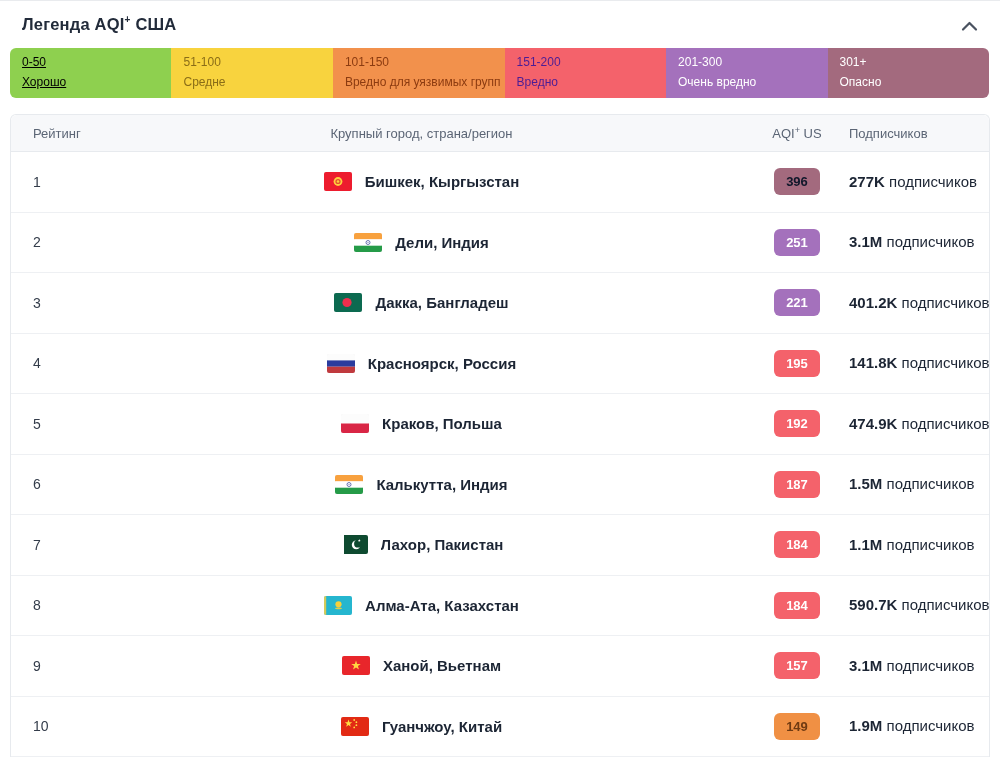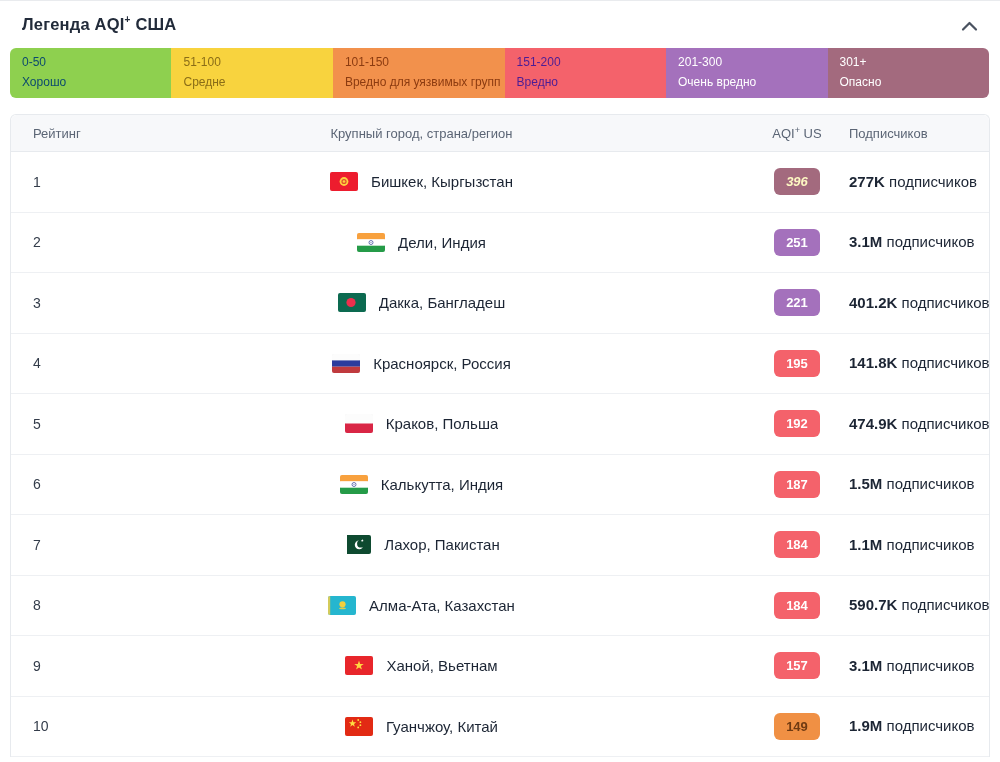--- a/index.html
+++ b/index.html
@@ -72,21 +72,21 @@
   }
   .rank-num { font-size: 14px; color: #333c4a; }
   .flag {
     width: 28px; height: 19px;
     border-radius: 2px;
     margin-right: 13px;
     flex-shrink: 0;
     box-shadow: inset 0 0 0 1px rgba(0,0,0,.08);
   }
   .city-name {
-    font-size: 15px; font-weight: 400; color: #1c2534;
+    font-size: 15px; font-weight: 700; color: #1c2534;
     white-space: nowrap; overflow: hidden; text-overflow: ellipsis;
   }
   .badge {
     min-width: 46px; height: 27px; line-height: 27px;
     padding: 0 8px;
     border-radius: 6px;
     text-align: center;
     font-size: 13px; font-weight: 700;
   }
   .followers { font-size: 15px; color: #1c2534; white-space: nowrap; }
@@ -98,21 +98,21 @@
 <div class="header-bar">
   <h1 class="page-title"><span>Легенда AQI</span><sup>+</sup><span> США</span></h1>
   <button class="collapse-btn">
     <svg width="17" height="11" viewBox="0 0 17 11">
       <polyline points="2,8.5 8.5,2 15,8.5" fill="none" stroke="#4a5260" stroke-width="2.2" stroke-linecap="round" stroke-linejoin="round"></polyline>
     </svg>
   </button>
 </div>
 
 <div class="legend">
-    <div class="seg" style="background: rgb(142, 208, 79); color: #0c4a6e;">
+    <div class="seg" style="background: rgb(142, 208, 79); color: #000000; text-decoration: underline;">
       <span class="seg-range">0-50</span>
       <span class="seg-label">Хорошо</span>
     </div>
     <div class="seg" style="background: rgb(248, 211, 62); color: rgb(138, 109, 23);">
       <span class="seg-range">51-100</span>
       <span class="seg-label">Средне</span>
     </div>
     <div class="seg" style="background: rgb(242, 145, 76); color: rgb(140, 59, 16);">
       <span class="seg-range">101-150</span>
       <span class="seg-label">Вредно для уязвимых групп</span>
@@ -148,21 +148,21 @@
         <div class="cell-city">
           <svg class="flag" viewBox="0 0 28 19" width="28" height="19" preserveAspectRatio="none">
             <rect width="28" height="19" fill="#ed1c2e"></rect>
             <circle cx="14" cy="9.5" r="4.4" fill="#ffcf3e"></circle>
             <circle cx="14" cy="9.5" r="2.6" fill="#e2502d"></circle>
             <circle cx="14" cy="9.5" r="1.3" fill="#ffcf3e"></circle>
           </svg>
           <span class="city-name">Бишкек, Кыргызстан</span>
         </div>
         <div class="cell-aqi">
-          <span class="badge" style="background: rgb(163, 106, 126); color: #fef9c3; font-style: italic;">396</span>
+          <span class="badge" style="background: rgb(163, 106, 126); color: #0f172a;">396</span>
         </div>
         <div class="cell-followers"><span class="followers"><span class="num">277K</span> подписчиков</span></div>
       </div>
       <div class="row">
         <div class="cell-rank"><span class="rank-num">2</span></div>
         <div class="cell-city">
           <svg class="flag" viewBox="0 0 28 19" width="28" height="19" preserveAspectRatio="none">
             <rect width="28" height="6.4" y="0" fill="#f8a13e"></rect>
             <rect width="28" height="6.3" y="6.4" fill="#ffffff"></rect>
             <rect width="28" height="6.3" y="12.7" fill="#259b48"></rect>

